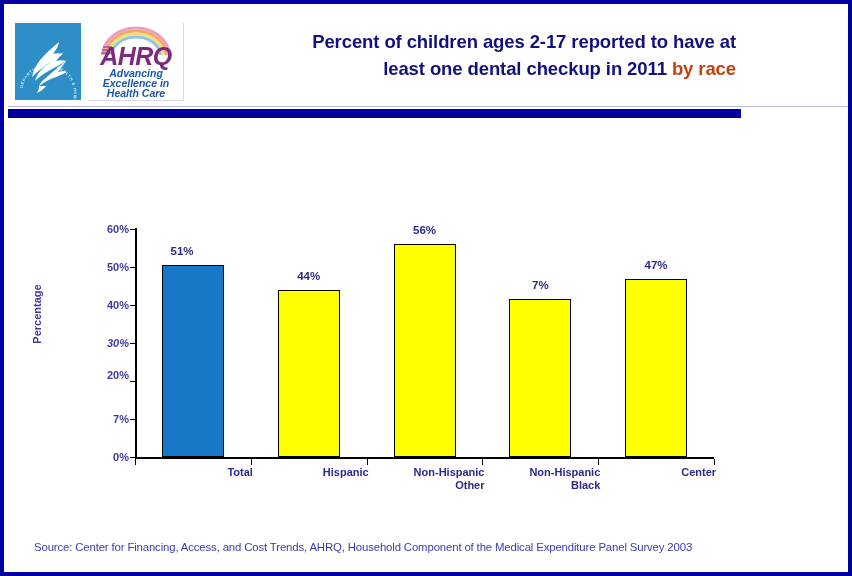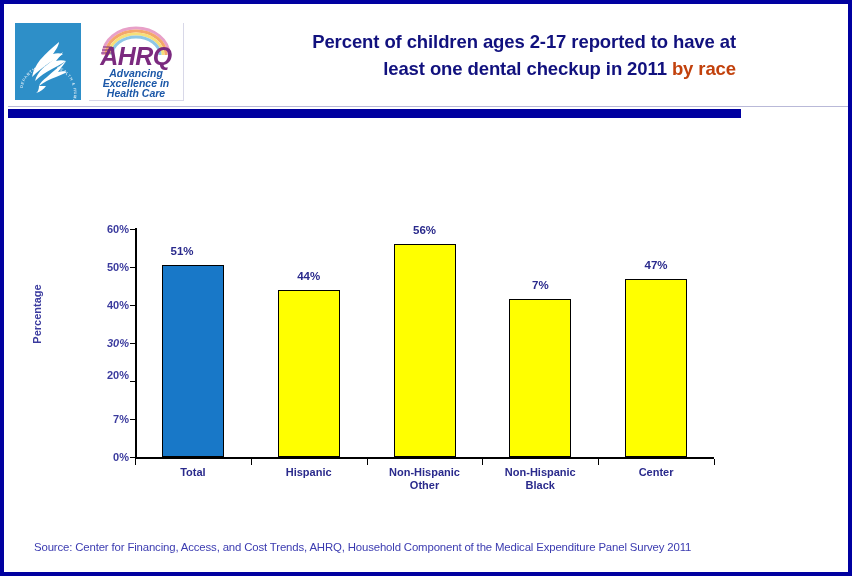--- a/index.html
+++ b/index.html
@@ -160,21 +160,21 @@
     position: absolute;
     text-align: center;
     font-size: 11.5px;
     font-weight: bold;
     color: #2a2a8c;
     white-space: nowrap;
   }
   .cat-label {
     position: absolute;
     top: 348px;
-    text-align: center;
+    text-align: right;
     font-size: 11px;
     font-weight: bold;
     color: #2a2a8c;
     line-height: 13px;
   }
 
   
   #source {
     position: absolute;
     left: 30px;
@@ -290,15 +290,15 @@
       <div class="y-tick-mark" style="top: 149px;"></div>
       <div class="y-tick-mark" style="top: 111px;"></div>
       <div class="x-tick-mark" style="left: 131px;"></div>
       <div class="x-tick-mark" style="left: 246.8px;"></div>
       <div class="x-tick-mark" style="left: 362.6px;"></div>
       <div class="x-tick-mark" style="left: 478.4px;"></div>
       <div class="x-tick-mark" style="left: 594.2px;"></div>
       <div class="x-tick-mark" style="left: 710px;"></div>
     </div>
 
-  <div id="source">Source: Center for Financing, Access, and Cost Trends, AHRQ, Household Component of the Medical Expenditure Panel Survey 2011</div>
+  <div id="source">Source: Center for Financing, Access, and Cost Trends, AHRQ, Household Component of the Medical Expenditure Panel Survey 2003</div>
 
 </div>
 
 </body></html>

